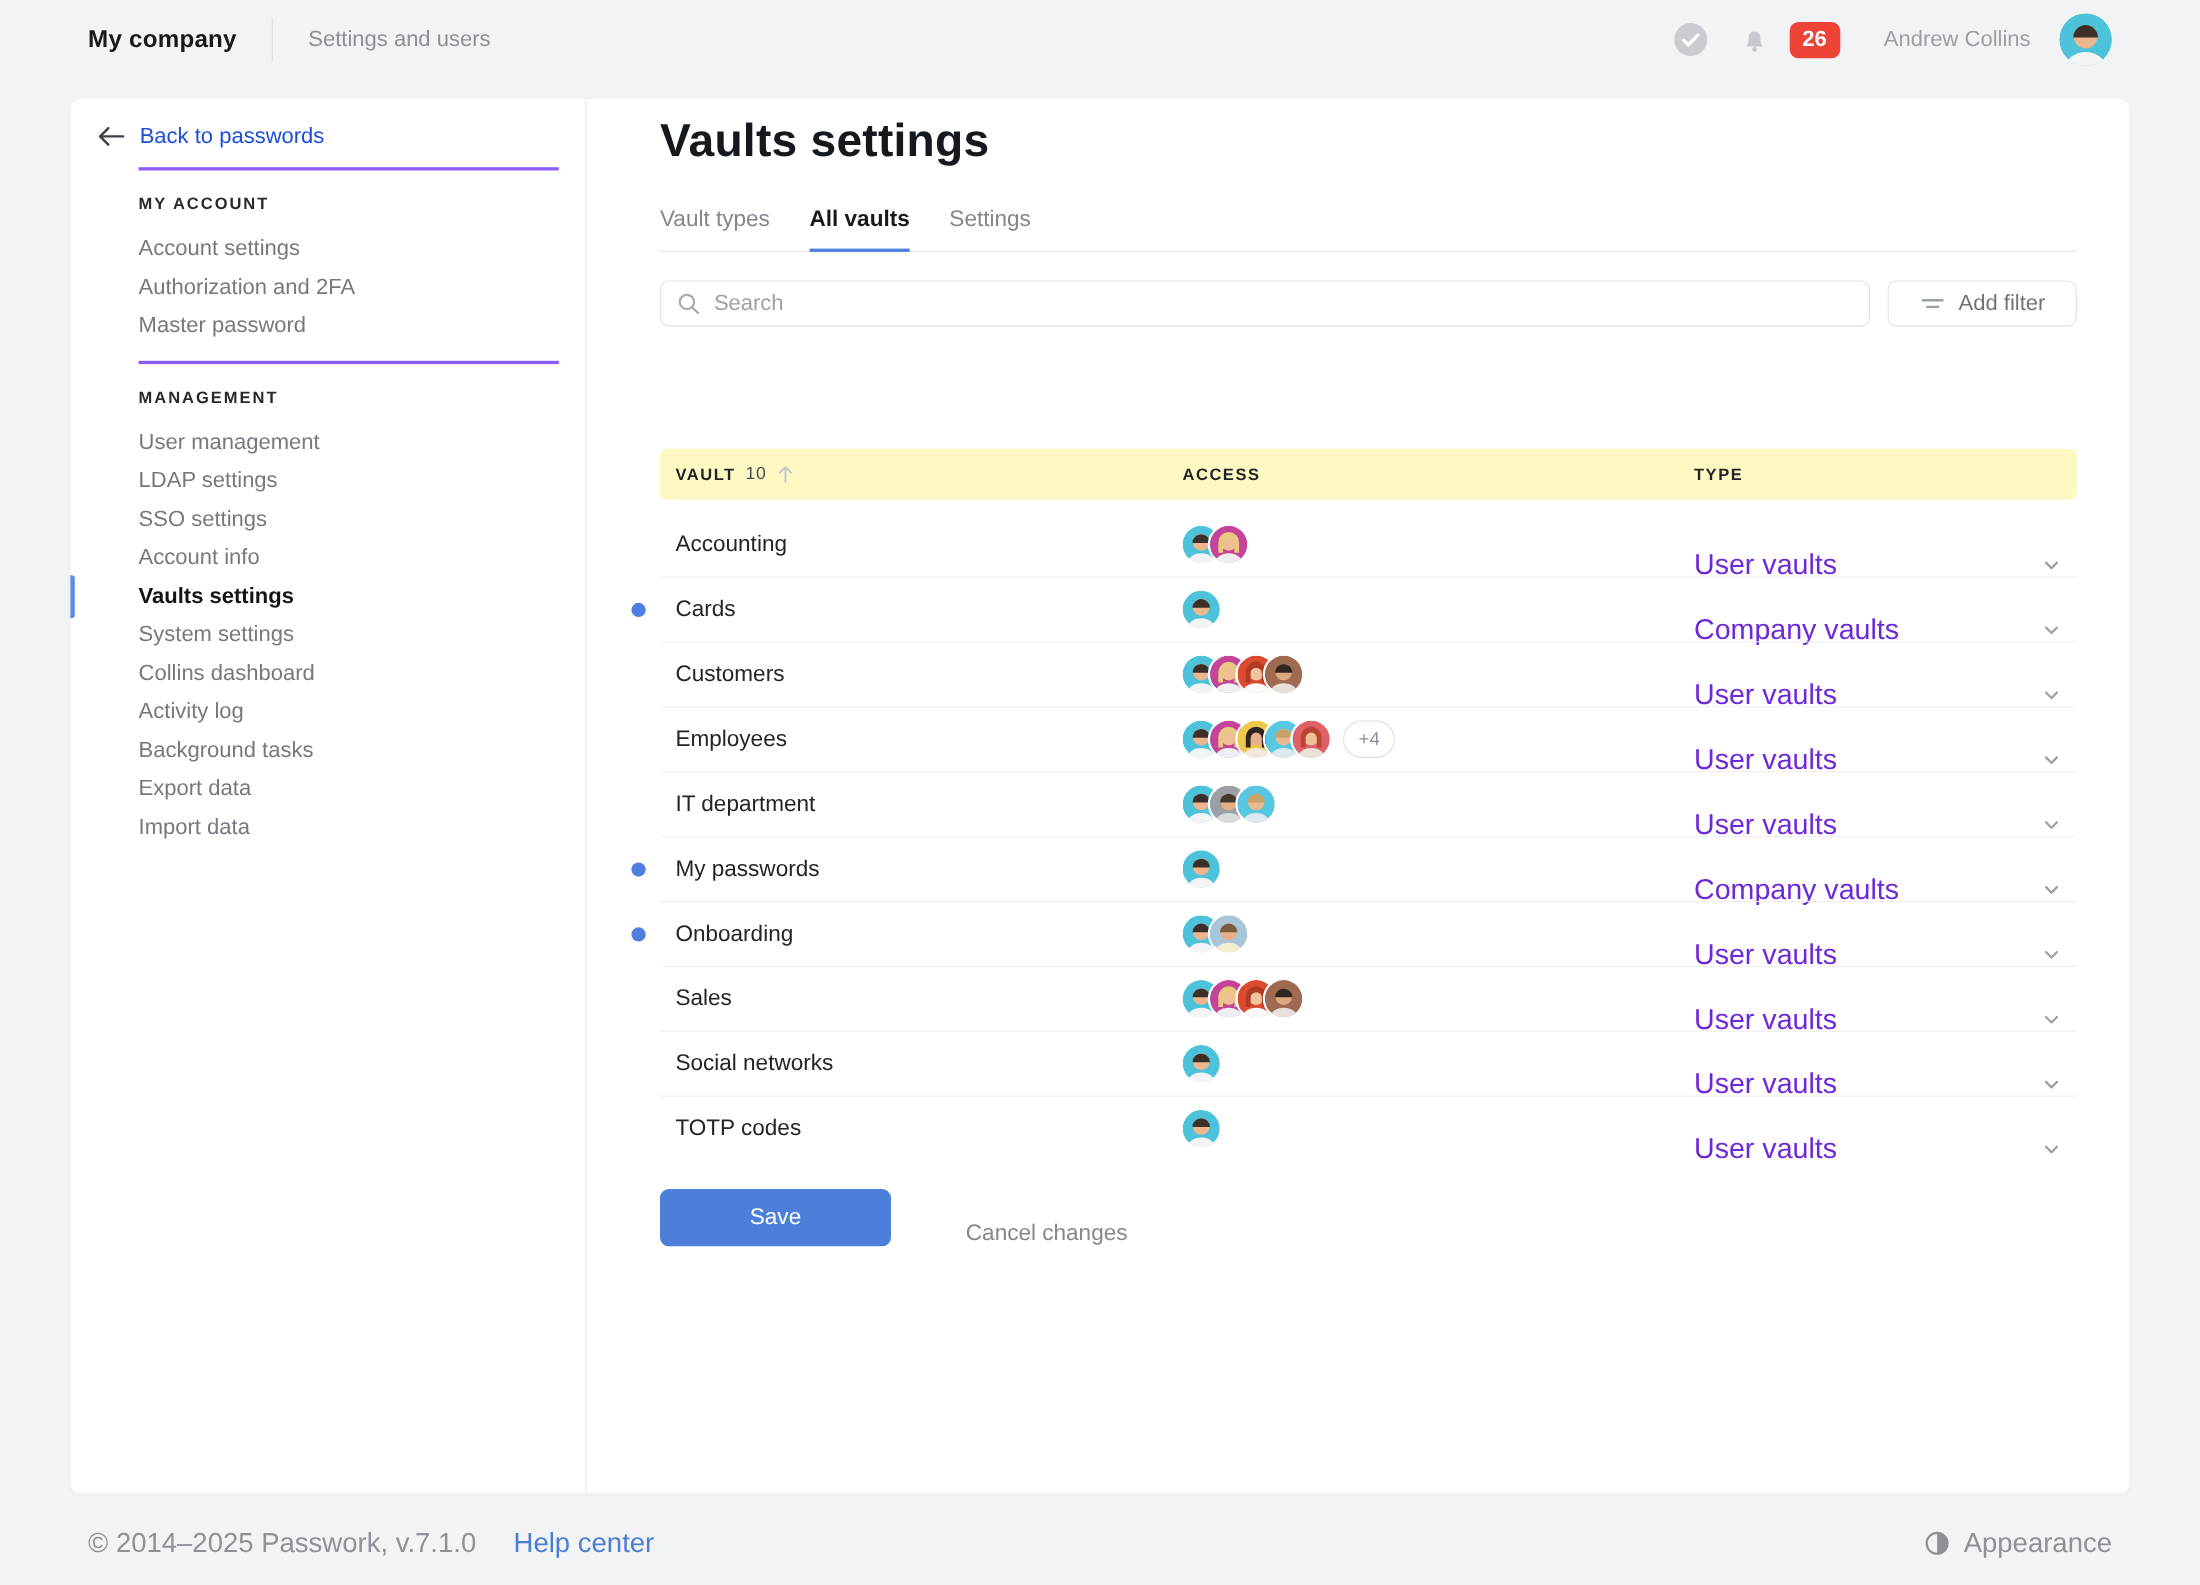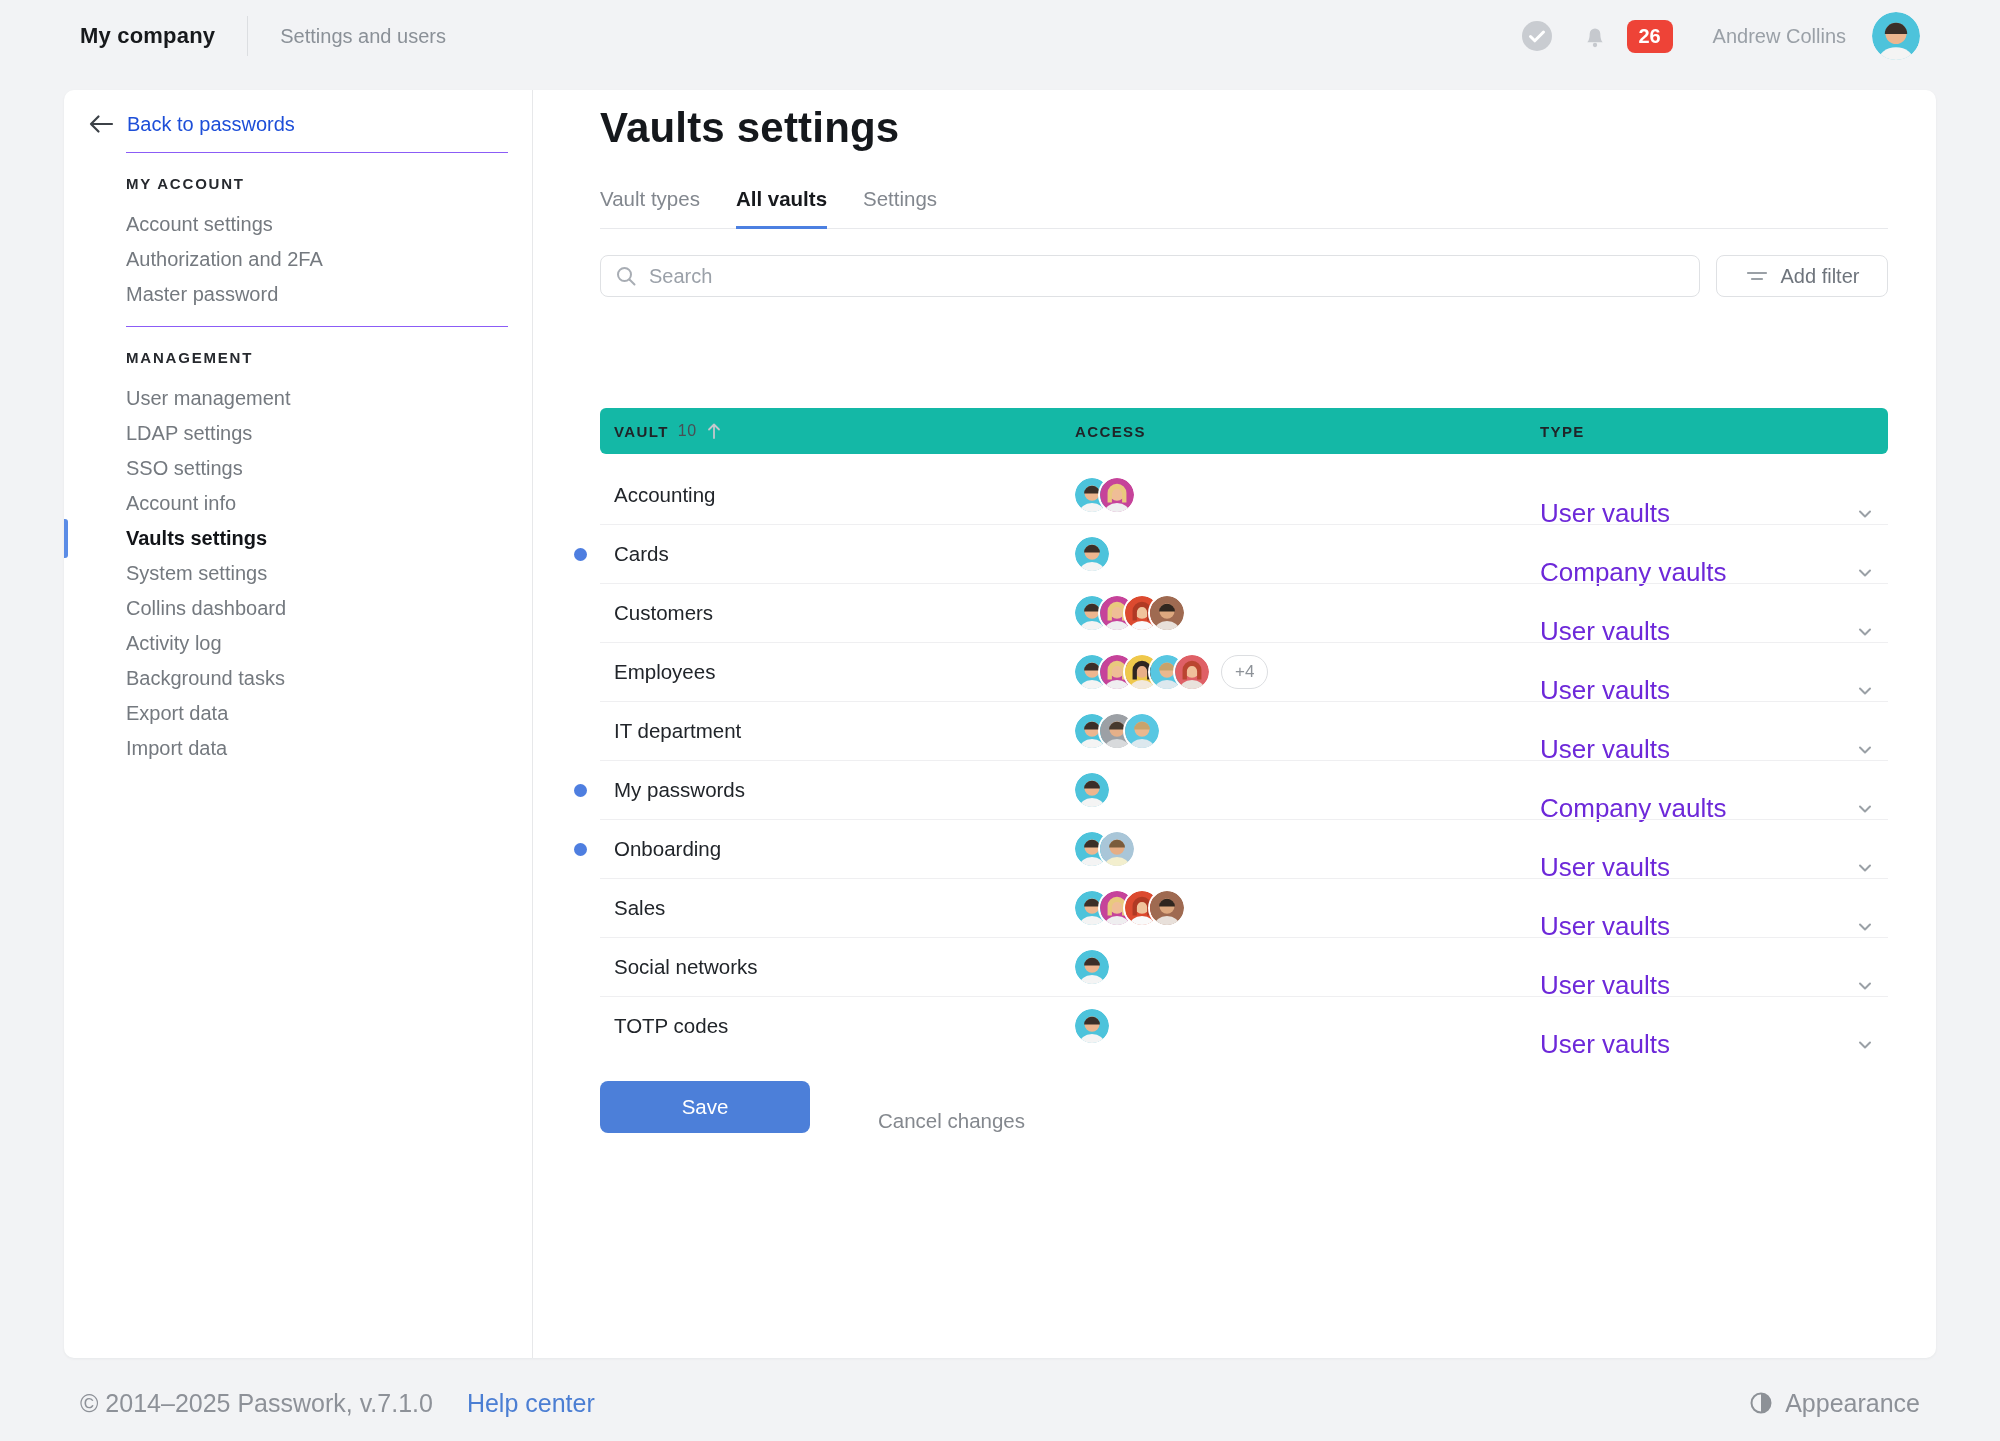--- a/index.html
+++ b/index.html
@@ -16,42 +16,42 @@
   .badge{min-width:46px;height:33px;border-radius:8px;background:#ee4337;color:#fff;font-size:20px;font-weight:700;display:flex;align-items:center;justify-content:center;margin-left:14px;cursor:pointer;}
   .user-name{font-size:20px;color:#9aa0a7;margin:0 26px 0 40px;cursor:pointer;}
   .header-avatar{width:48px;height:48px;border-radius:50%;overflow:hidden;cursor:pointer;flex:none;}
 
   
   .card{position:absolute;left:64px;top:90px;width:1872px;height:1268px;background:#ffffff;border-radius:10px;box-shadow:0 1px 3px rgba(25,30,40,.05);display:flex;}
 
   
   .sidebar{width:469px;border-right:1px solid #e7e8ea;box-sizing:border-box;padding:20px 0 0 62px;flex:none;}
   .back-link{display:flex;align-items:center;gap:13px;margin-left:-38px;height:28px;font-size:20px;color:#1d4ed8;cursor:pointer;}
-  .side-section{border-top:1px solid #8b5cf6;margin-top:14px;padding-top:22px;width:382px;}
+  .side-section{border-top:3px solid #8b5cf6;margin-top:14px;padding-top:22px;width:382px;}
   .side-section-title{font-size:15px;font-weight:700;letter-spacing:1.8px;color:#26292e;margin-bottom:14px;height:18px;}
   .side-item{height:35px;display:flex;align-items:center;font-size:20px;color:#74797f;position:relative;cursor:pointer;}
   .side-item.active{color:#121418;font-weight:700;}
   .active-bar{position:absolute;left:-62px;top:-2px;width:4px;height:39px;background:#5b8ce6;border-radius:0 3px 3px 0;}
 
   
   .main{position:relative;flex:1;}
   .page-title{position:absolute;left:67px;top:14px;font-size:42px;font-weight:800;color:#15181c;letter-spacing:.2px;}
   .tabs{position:absolute;left:67px;right:48px;top:97px;display:flex;gap:36px;border-bottom:1px solid #e8e9ec;}
   .tab{padding-bottom:15px;font-size:20.5px;color:#82878e;border-bottom:3px solid transparent;margin-bottom:-1px;cursor:pointer;}
   .tab.active{color:#17191d;font-weight:700;border-bottom-color:#4c80e1;}
 
   .controls{position:absolute;left:67px;right:48px;top:165px;display:flex;gap:16px;}
   .search-box{flex:1;height:42px;border:1px solid #dfe1e4;border-radius:8px;background:#fff;display:flex;align-items:center;padding:0 14px;gap:10px;box-sizing:border-box;}
   .search-box input{border:none;outline:none;flex:1;font-size:20px;color:#33373c;font-family:inherit;background:transparent;}
   .search-box input::placeholder{color:#9ba1a9;}
   .add-filter{width:172px;height:42px;border:1px solid #dfe1e4;border-radius:8px;background:#fff;display:flex;align-items:center;justify-content:center;gap:12px;font-size:20px;color:#6e747c;cursor:pointer;box-sizing:border-box;}
 
   
   .table{position:absolute;left:67px;right:48px;top:318px;}
-  .thead{height:46px;background:#14b8a6;border-radius:6px;display:flex;font-size:15px;font-weight:700;letter-spacing:1.4px;color:#202428;}
+  .thead{height:46px;background:#fef9c3;border-radius:6px;display:flex;font-size:15px;font-weight:700;letter-spacing:1.4px;color:#202428;}
   .cell-name{width:461px;padding-left:14px;box-sizing:content-box;}
   .cell-access{width:465px;display:flex;align-items:center;}
   .cell-type{flex:1;display:flex;align-items:center;}
   .thead .cell-name{display:flex;align-items:center;gap:9px;}
   .vault-count{font-weight:400;letter-spacing:.5px;color:#4a4e54;font-size:16px;}
   .rows{margin-top:12px;}
   .row{height:58px;display:flex;align-items:center;position:relative;}
   .row + .row{border-top:1px solid #efeff1;}
   .row .cell-name{font-size:20.5px;color:#21252a;}
   .row .cell-type{font-size:26px;color:#6d28d9;margin-top:37px;}

